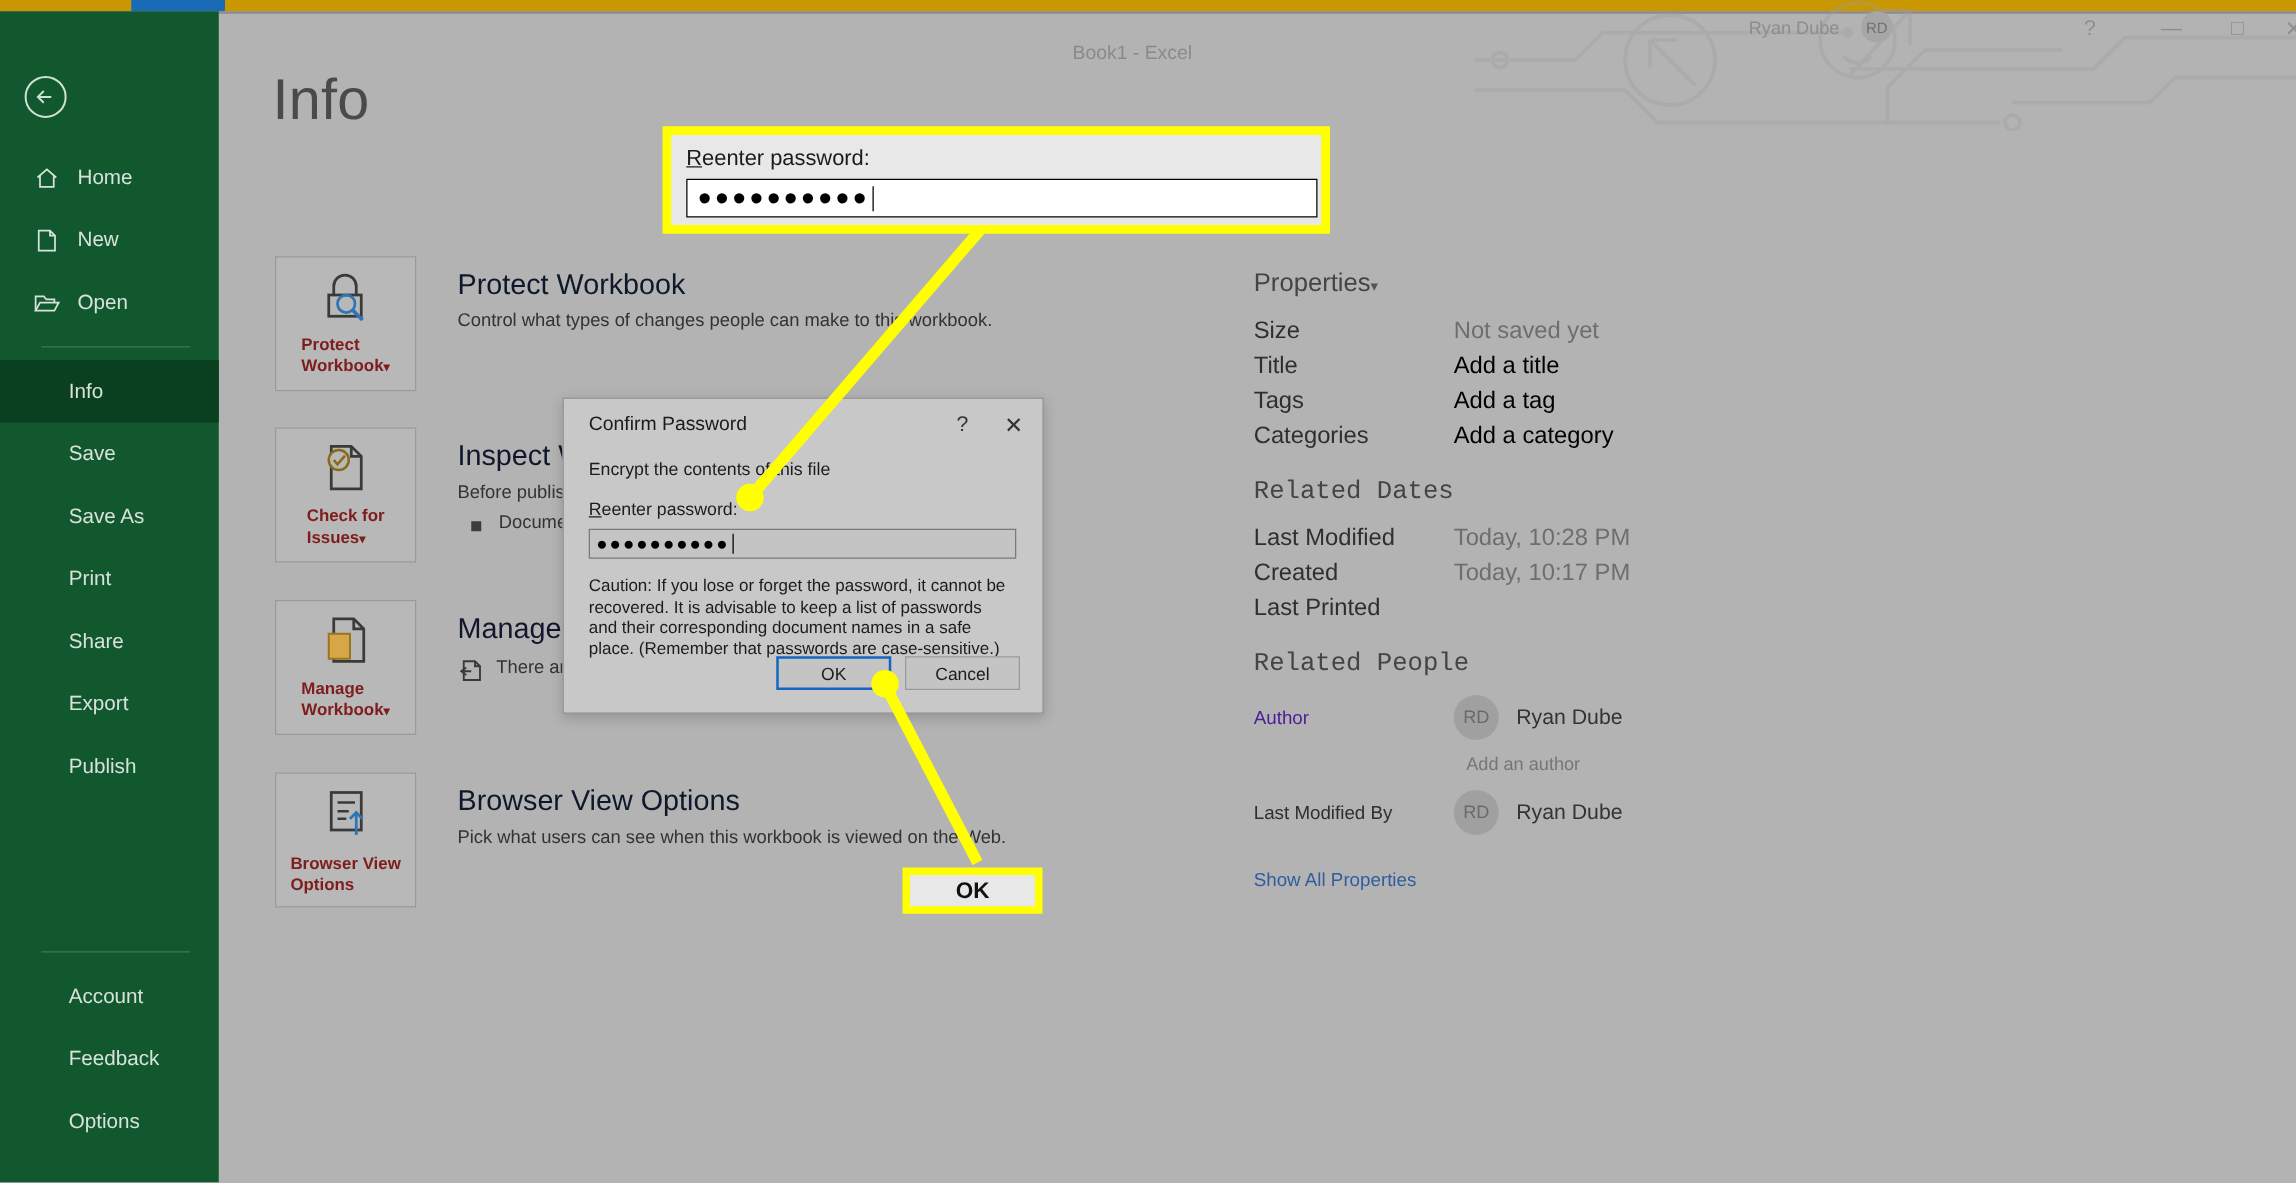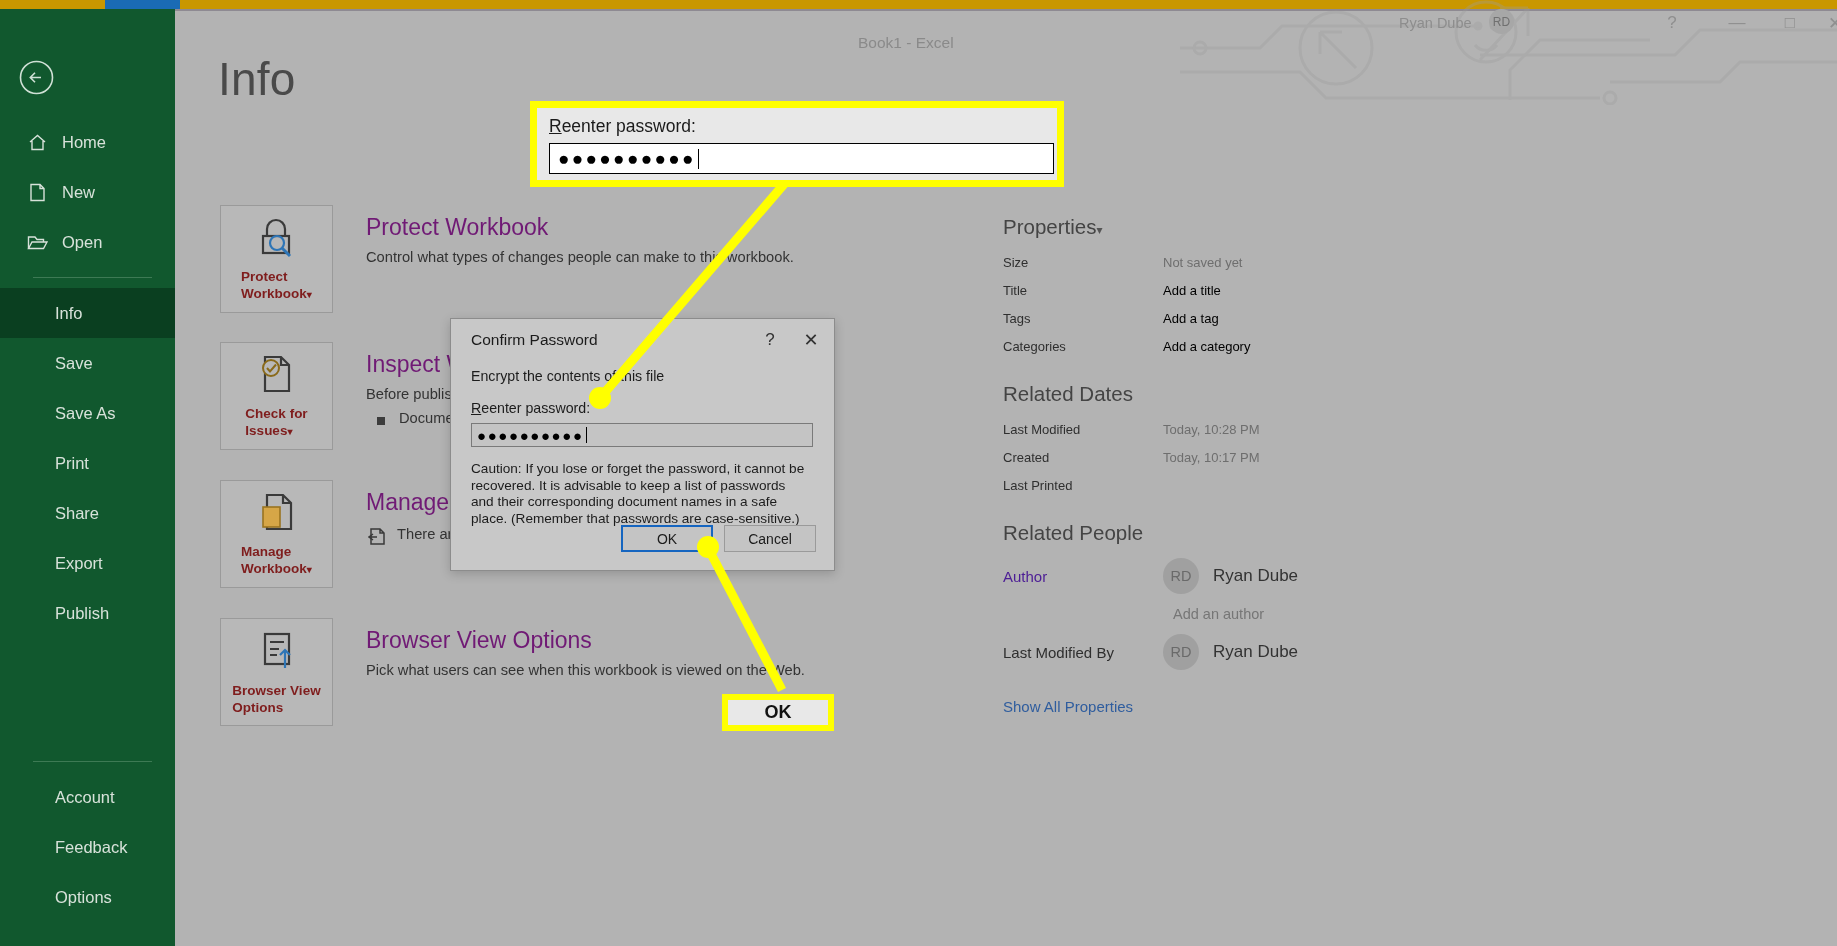--- a/index.html
+++ b/index.html
@@ -59,38 +59,38 @@
     align-items: center; justify-content: flex-end;
     padding-bottom: 9px;
     cursor: pointer;
   }
   .tile .ticon { flex: 1; display: flex; align-items: center; justify-content: center; }
   .tile .tlabel {
     font-size: 13.5px; color: #7f1d1d; text-align: left;
     line-height: 17px; font-weight: 600;
   }
   .tile .tlabel .caret { font-size: 10px; }
-  .sec-title { font-size: 23px; color: #701a75; font-weight: 300; line-height: 28px; }
+  .sec-title { font-size: 23px; color: #0f172a; font-weight: 300; line-height: 28px; }
   .sec-desc { font-size: 14.7px; color: #333; line-height: 21px; margin-top: 6px; }
   .bullet-row { display: flex; align-items: flex-start; margin-top: 5px; font-size: 14.7px; color: #333; }
   .bullet-row .bsq { width: 8px; height: 8px; background: #3c3c3c; margin: 7px 14px 0 11px; flex: none; }
   .bullet-row .bicon { margin: 1px 10px 0 2px; flex: none; }
 
   
   .props { position: absolute; top: 215px; left: 1003px; width: 470px; }
   .props-head {
     font-size: 20.5px; color: #444; font-weight: 300; margin-bottom: 9px;
     cursor: pointer;
   }
   .props-head .caret { font-size: 12px; color:#555; }
-  .prow { display: flex; height: 28px; align-items: center; font-size: 13px; }
+  .prow { display: flex; height: 28px; align-items: flex-end; font-size: 19px; }
   .prow .k { width: 160px; color: #2f2f2f; }
   .prow .v { color: #6e6e6e; }
   .prow .v.ph { color: #000000; }
-  .grp-head { font-size: 20.5px; color: #444; font-weight: 300; margin: 22px 0 9px 0; }
+  .grp-head { font-size: 20.5px; color: #444; font-weight: 300; margin: 22px 0 9px 0; font-family: Liberation Mono, monospace; }
   .person { display: flex; align-items: center; }
   .avatar {
     width: 36px; height: 36px; border-radius: 50%;
     background: #a0a0a0; color: #6a6a6a;
     display: flex; align-items: center; justify-content: center;
     font-size: 14.5px; margin-right: 14px;
   }
   .pname { font-size: 17px; color: #333; }
   .addauthor { font-size: 14.5px; color: #767676; margin: 8px 0 8px 170px; cursor: pointer; }
   .showall { font-size: 15px; color: #2f5d9e; margin-top: 24px; cursor: pointer; }

